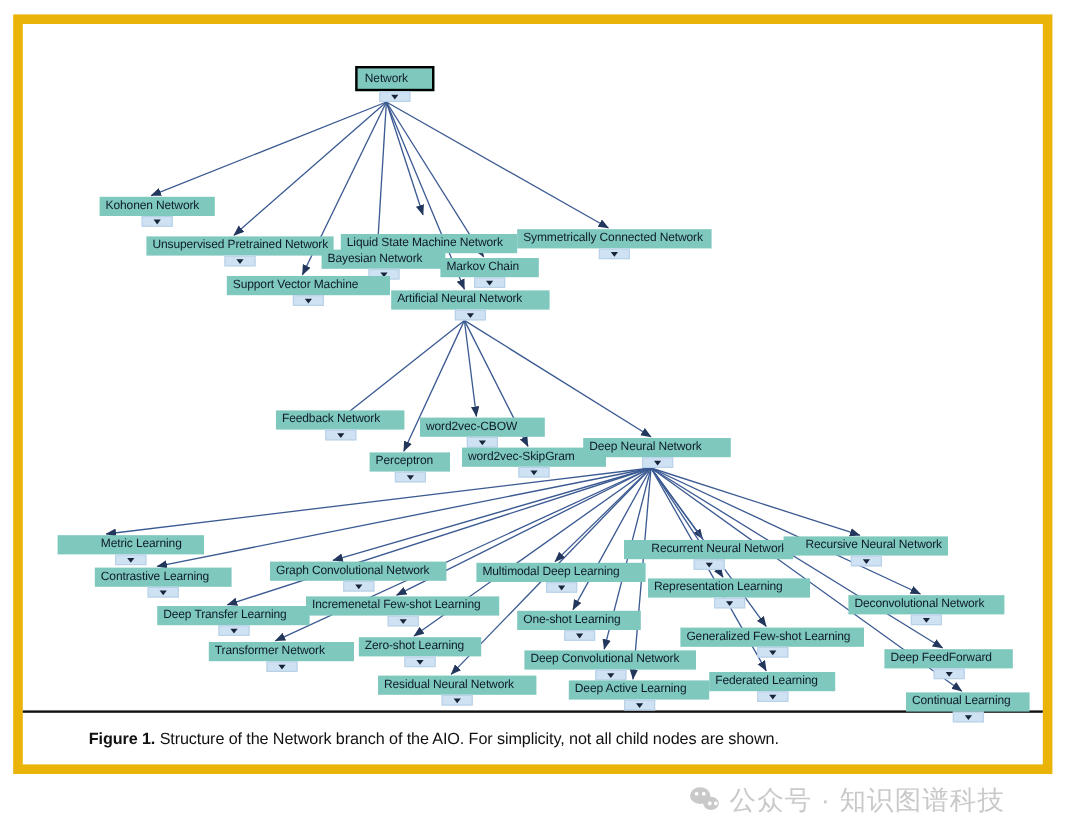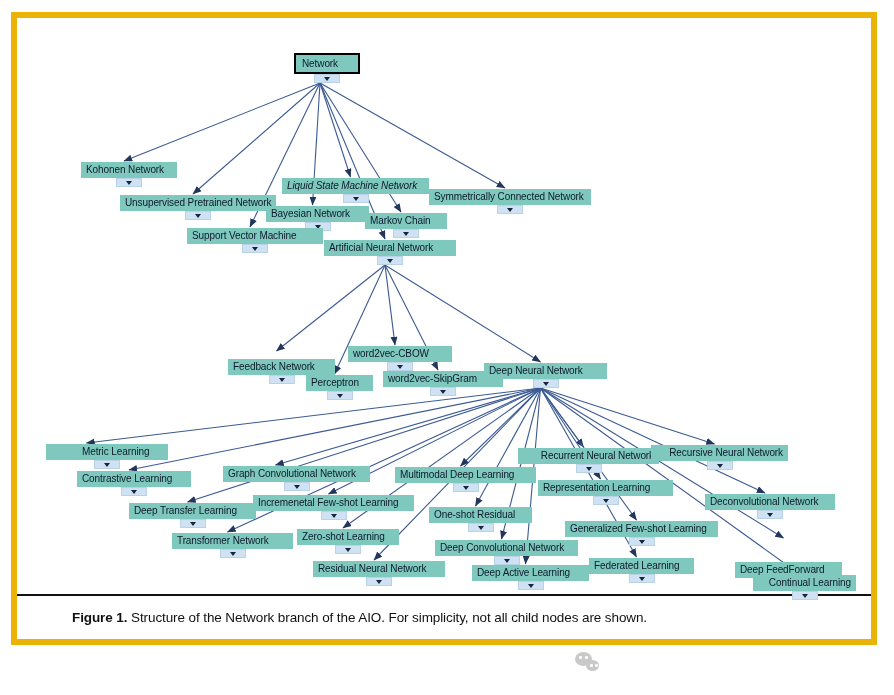--- a/index.html
+++ b/index.html
@@ -14,21 +14,21 @@
     font-family: "Liberation Sans", sans-serif;
     overflow: hidden;
     position: relative;
   }
   #figure-frame {
     position: absolute;
     left: 11px;
     top: 12px;
     width: 866px;
     height: 633px;
-    border: 6px solid #eab308;
+    border: 8px solid #eab308;
     box-sizing: border-box;
     background: #ffffff;
   }
   #graph-canvas {
     position: absolute;
     left: 0;
     top: 0;
     width: 862px;
     height: 588px;
     overflow: hidden;
@@ -190,39 +190,39 @@
     <div id="nodes-layer">
         <div class="node root" style="left: 277px; top: 35px; width: 50px;"><span>Network</span><span class="node-toggle">
             <span class="caret"></span>
           </span></div>
         <div class="node" style="left: 64px; top: 144px; width: 86px;"><span>Kohonen Network</span><span class="node-toggle">
             <span class="caret"></span>
           </span></div>
         <div class="node" style="left: 103px; top: 177px; width: 146px;"><span>Unsupervised Pretrained Network</span><span class="node-toggle">
             <span class="caret"></span>
           </span></div>
-        <div class="node" style="left: 265px; top: 160px; width: 137px; font-style: italic;"><span>Liquid State Machine Network</span><span class="node-toggle">
+        <div class="node" style="left: 265px; top: 175px; width: 137px;"><span>Liquid State Machine Network</span><span class="node-toggle">
             <span class="caret"></span>
           </span></div>
         <div class="node" style="left: 412px; top: 171px; width: 152px;"><span>Symmetrically Connected Network</span><span class="node-toggle">
             <span class="caret"></span>
           </span></div>
         <div class="node" style="left: 249px; top: 188px; width: 93px;"><span>Bayesian Network</span><span class="node-toggle">
             <span class="caret"></span>
           </span></div>
         <div class="node" style="left: 348px; top: 195px; width: 72px;"><span>Markov Chain</span><span class="node-toggle">
             <span class="caret"></span>
           </span></div>
         <div class="node" style="left: 170px; top: 210px; width: 126px;"><span>Support Vector Machine</span><span class="node-toggle">
             <span class="caret"></span>
           </span></div>
         <div class="node" style="left: 307px; top: 222px; width: 122px;"><span>Artificial Neural Network</span><span class="node-toggle">
             <span class="caret"></span>
           </span></div>
-        <div class="node" style="left: 211px; top: 341px; width: 97px;"><span>Feedback Network</span><span class="node-toggle">
+        <div class="node" style="left: 211px; top: 322px; width: 97px;"><span>Feedback Network</span><span class="node-toggle">
             <span class="caret"></span>
           </span></div>
         <div class="node" style="left: 331px; top: 328px; width: 94px;"><span>word2vec-CBOW</span><span class="node-toggle">
             <span class="caret"></span>
           </span></div>
         <div class="node" style="left: 289px; top: 357px; width: 57px;"><span>Perceptron</span><span class="node-toggle">
             <span class="caret"></span>
           </span></div>
         <div class="node" style="left: 366px; top: 353px; width: 110px;"><span>word2vec-SkipGram</span><span class="node-toggle">
             <span class="caret"></span>
@@ -253,48 +253,48 @@
           </span></div>
         <div class="node" style="left: 236px; top: 477px; width: 151px;"><span>Incremenetal Few-shot Learning</span><span class="node-toggle">
             <span class="caret"></span>
           </span></div>
         <div class="node" style="left: 688px; top: 476px; width: 120px;"><span>Deconvolutional Network</span><span class="node-toggle">
             <span class="caret"></span>
           </span></div>
         <div class="node" style="left: 112px; top: 485px; width: 117px;"><span>Deep Transfer Learning</span><span class="node-toggle">
             <span class="caret"></span>
           </span></div>
-        <div class="node" style="left: 412px; top: 489px; width: 93px;"><span>One-shot Residual</span><span class="node-toggle">
+        <div class="node" style="left: 412px; top: 489px; width: 93px;"><span>One-shot Learning</span><span class="node-toggle">
             <span class="caret"></span>
           </span></div>
         <div class="node" style="left: 280px; top: 511px; width: 92px;"><span>Zero-shot Learning</span><span class="node-toggle">
             <span class="caret"></span>
           </span></div>
         <div class="node" style="left: 548px; top: 503px; width: 143px;"><span>Generalized Few-shot Learning</span><span class="node-toggle">
             <span class="caret"></span>
           </span></div>
         <div class="node" style="left: 155px; top: 515px; width: 111px;"><span>Transformer Network</span><span class="node-toggle">
             <span class="caret"></span>
           </span></div>
         <div class="node" style="left: 418px; top: 522px; width: 133px;"><span>Deep Convolutional Network</span><span class="node-toggle">
             <span class="caret"></span>
           </span></div>
-        <div class="node" style="left: 718px; top: 544px; width: 97px;"><span>Deep FeedForward</span><span class="node-toggle">
+        <div class="node" style="left: 718px; top: 521px; width: 97px;"><span>Deep FeedForward</span><span class="node-toggle">
             <span class="caret"></span>
           </span></div>
         <div class="node" style="left: 572px; top: 540px; width: 95px;"><span>Federated Learning</span><span class="node-toggle">
             <span class="caret"></span>
           </span></div>
         <div class="node" style="left: 296px; top: 543px; width: 122px;"><span>Residual Neural Network</span><span class="node-toggle">
             <span class="caret"></span>
           </span></div>
         <div class="node" style="left: 455px; top: 547px; width: 107px;"><span>Deep Active Learning</span><span class="node-toggle">
             <span class="caret"></span>
           </span></div>
-        <div class="node" style="left: 736px; top: 557px; width: 93px; text-align: right;"><span>Continual Learning</span><span class="node-toggle">
+        <div class="node" style="left: 736px; top: 557px; width: 93px;"><span>Continual Learning</span><span class="node-toggle">
             <span class="caret"></span>
           </span></div>
       </div>
   </div>
 
   <div id="caption-bar">
     <div id="caption-text">
       <b>Figure 1.</b><span> Structure of the Network branch of the AIO. For simplicity, not all child nodes are shown.</span>
     </div>
   </div>
@@ -303,13 +303,14 @@
 
 <div id="watermark">
   <span class="wm-logo">
     <span class="b1"></span>
     <span class="b2"></span>
     <span class="d" style="left:4px;  top:4px;"></span>
     <span class="d" style="left:10px; top:4px;"></span>
     <span class="d" style="left:15px; top:12px;"></span>
     <span class="d" style="left:20px; top:12px;"></span>
   </span>
+  <span>公众号 · 知识图谱科技</span>
 </div>
 
 </body></html>

